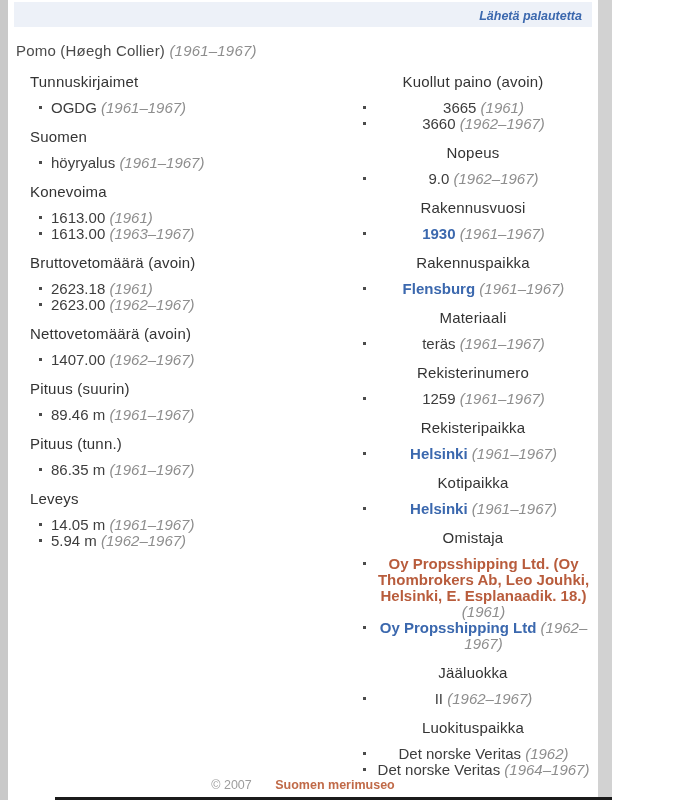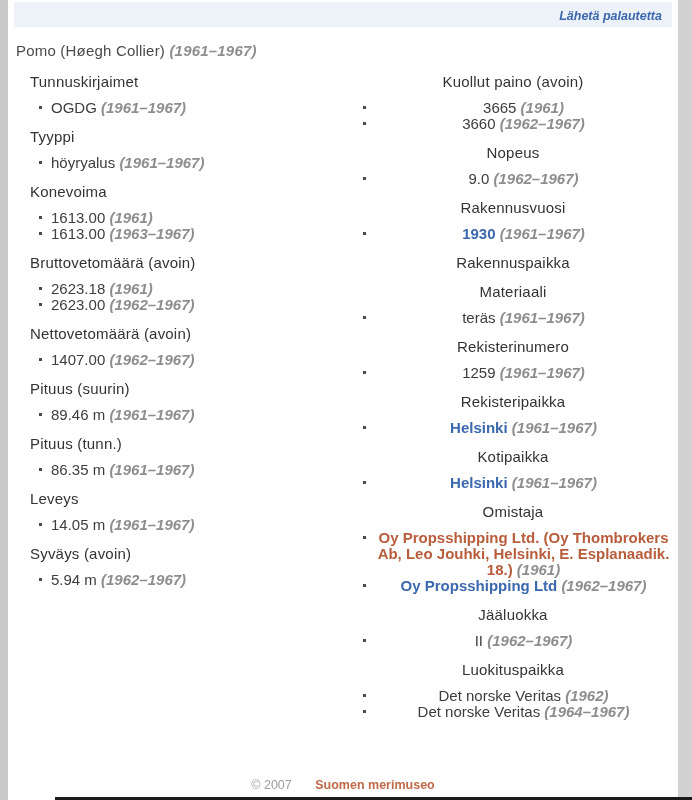--- a/index.html
+++ b/index.html
@@ -10,28 +10,28 @@
     --year:#8e8e8e;
     --text:#3d3d3d;
     --heading:#333333;
   }
   html,body{margin:0;padding:0;}
   body{
     width:692px;height:800px;overflow:hidden;background:#fff;
     font-family:"Liberation Sans",sans-serif;
     -webkit-font-smoothing:antialiased;
   }
-  .screen{position:relative;width:692px;height:800px;background:#fff;}
+  .screen{position:relative;width:612px;height:800px;background:#fff;}
   .edge-left{position:absolute;left:0;top:0;width:8px;height:800px;background:#c9c9c9;}
   .edge-right{position:absolute;right:0;top:0;width:14px;height:800px;background:#d2d2d2;}
   .content{position:absolute;left:8px;right:14px;top:0;bottom:0;background:#fff;box-sizing:border-box;padding:0 6px;}
   .feedback-bar{margin-top:2px;background:var(--bar-bg);height:25px;line-height:25px;text-align:right;padding-right:10px;}
   .feedback-link{color:var(--blue);font-weight:bold;font-style:italic;font-size:12.5px;text-decoration:none;cursor:pointer;}
   .ship-title{font-size:15px;font-weight:normal;color:#4a4a4a;margin:15px 0 2px 2px;letter-spacing:0.2px;}
-  .years{color:var(--year);font-style:italic;font-weight:bold;}
+  .years{color:var(--year);font-style:italic;}
   .columns{display:flex;align-items:flex-start;margin-left:14px;}
   .col{box-sizing:border-box;}
   .col-left{width:326px;padding-left:2px;flex:0 0 auto;}
   .col-right{flex:1 1 auto;text-align:center;}
   .field h3{font-size:15px;font-weight:normal;color:var(--heading);margin:12px 0 10px 0;letter-spacing:0.2px;}
   .field ul{list-style:none;margin:0;padding:0 0 0 8px;}
   .field li{font-size:15px;color:var(--text);line-height:16px;padding-left:13px;position:relative;}
   .field li::before{content:'';position:absolute;left:1px;top:6px;width:3px;height:3px;background:#4b4b4b;}
   .lnk{font-weight:bold;text-decoration:none;cursor:pointer;}
   .lnk.blue{color:var(--blue);}
@@ -60,21 +60,21 @@
 
     <div class="columns">
       <div class="col col-left" id="col-left">
           <section class="field">
             <h3>Tunnuskirjaimet</h3>
             <ul>
               <li><span>OGDG</span> <span class="years">(1961–1967)</span></li>
             </ul>
           </section>
           <section class="field">
-            <h3>Tyyppi</h3>
+            <h3>Suomen</h3>
             <ul>
               <li><span>höyryalus</span> <span class="years">(1961–1967)</span></li>
             </ul>
           </section>
           <section class="field">
             <h3>Konevoima</h3>
             <ul>
               <li><span>1613.00</span> <span class="years">(1961)</span></li>
               <li><span>1613.00</span> <span class="years">(1963–1967)</span></li>
             </ul>
@@ -104,21 +104,20 @@
               <li><span>86.35 m</span> <span class="years">(1961–1967)</span></li>
             </ul>
           </section>
           <section class="field">
             <h3>Leveys</h3>
             <ul>
               <li><span>14.05 m</span> <span class="years">(1961–1967)</span></li>
             </ul>
           </section>
           <section class="field">
-            <h3>Syväys (avoin)</h3>
             <ul>
               <li><span>5.94 m</span> <span class="years">(1962–1967)</span></li>
             </ul>
           </section>
         </div>
       <div class="col col-right" id="col-right">
           <section class="field">
             <h3>Kuollut paino (avoin)</h3>
             <ul>
               <li><span>3665</span> <span class="years">(1961)</span></li>
@@ -132,20 +131,23 @@
             </ul>
           </section>
           <section class="field">
             <h3>Rakennusvuosi</h3>
             <ul>
               <li><a href="#" class="lnk blue">1930</a> <span class="years">(1961–1967)</span></li>
             </ul>
           </section>
           <section class="field">
             <h3>Rakennuspaikka</h3>
+            <ul>
+              <li><a href="#" class="lnk blue">Flensburg</a> <span class="years">(1961–1967)</span></li>
+            </ul>
           </section>
           <section class="field">
             <h3>Materiaali</h3>
             <ul>
               <li><span>teräs</span> <span class="years">(1961–1967)</span></li>
             </ul>
           </section>
           <section class="field">
             <h3>Rekisterinumero</h3>
             <ul>

